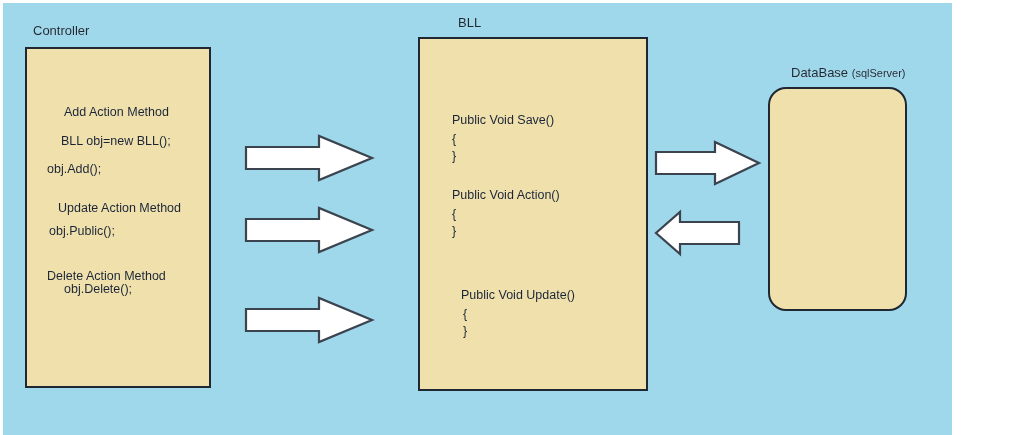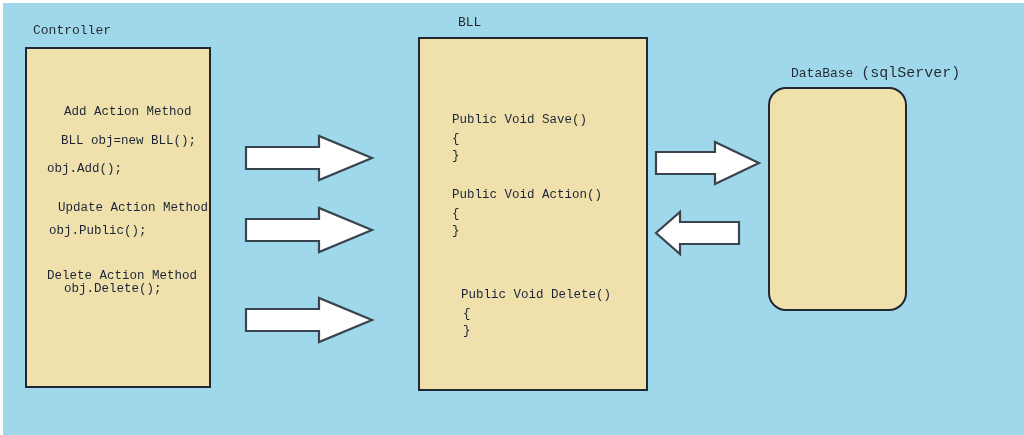--- a/index.html
+++ b/index.html
@@ -3,25 +3,25 @@
 <meta charset="utf-8">
 <title>Three Tier Architecture Diagram</title>
 <style>
   html, body {
     margin: 0;
     padding: 0;
     background: #ffffff;
   }
   #canvas {
     position: relative;
-    width: 1024px;
+    width: 952px;
     height: 435px;
     background: #9ed8ea;
     overflow: hidden;
-    font-family: Liberation Mono, monospace;
+    font-family: Liberation Sans, sans-serif;
     box-sizing: border-box;
     border-top: 3px solid #ffffff;
     border-left: 3px solid #ffffff;
   }
 
   
   .node-box {
     position: absolute;
     background: #efe0ac;
     border: 2px solid #1f2733;
@@ -34,21 +34,21 @@
   
   .node-caption {
     position: absolute;
     color: #1f2733;
     font-size: 13px;
     line-height: 1.1;
     white-space: nowrap;
     text-shadow: 0 0 1px rgba(255,255,255,0.35);
   }
   .node-caption .sub {
-    font-size: 15px;
+    font-size: 11px;
   }
 
   
   .code-line {
     position: absolute;
     color: #1b2430;
     font-size: 12.5px;
     line-height: 1.15;
     white-space: pre;
     text-shadow: 0 0 1px rgba(255,255,255,0.30);
@@ -115,21 +115,21 @@
   </div>
 
   <div class="code-line" style="left:449px; top:110px;">Public Void Save()</div>
   <div class="code-line" style="left:449px; top:129px;">{</div>
   <div class="code-line" style="left:449px; top:146px;">}</div>
 
   <div class="code-line" style="left:449px; top:185px;">Public Void Action()</div>
   <div class="code-line" style="left:449px; top:204px;">{</div>
   <div class="code-line" style="left:449px; top:221px;">}</div>
 
-  <div class="code-line" style="left:458px; top:285px;">Public Void Delete()</div>
+  <div class="code-line" style="left:458px; top:285px;">Public Void Update()</div>
   <div class="code-line" style="left:460px; top:304px;">{</div>
   <div class="code-line" style="left:460px; top:321px;">}</div>
 
   <div class="block-arrow" style="left:652px; top:138px; width:105px; height:44px;">
     <svg width="105" height="44" viewBox="0 0 105 44">
       <polygon points="1,11 60,11 60,1 104,22 60,43 60,33 1,33"></polygon>
     </svg>
   </div>
 
   <div class="block-arrow" style="left:652px; top:208px; width:85px; height:44px;">

